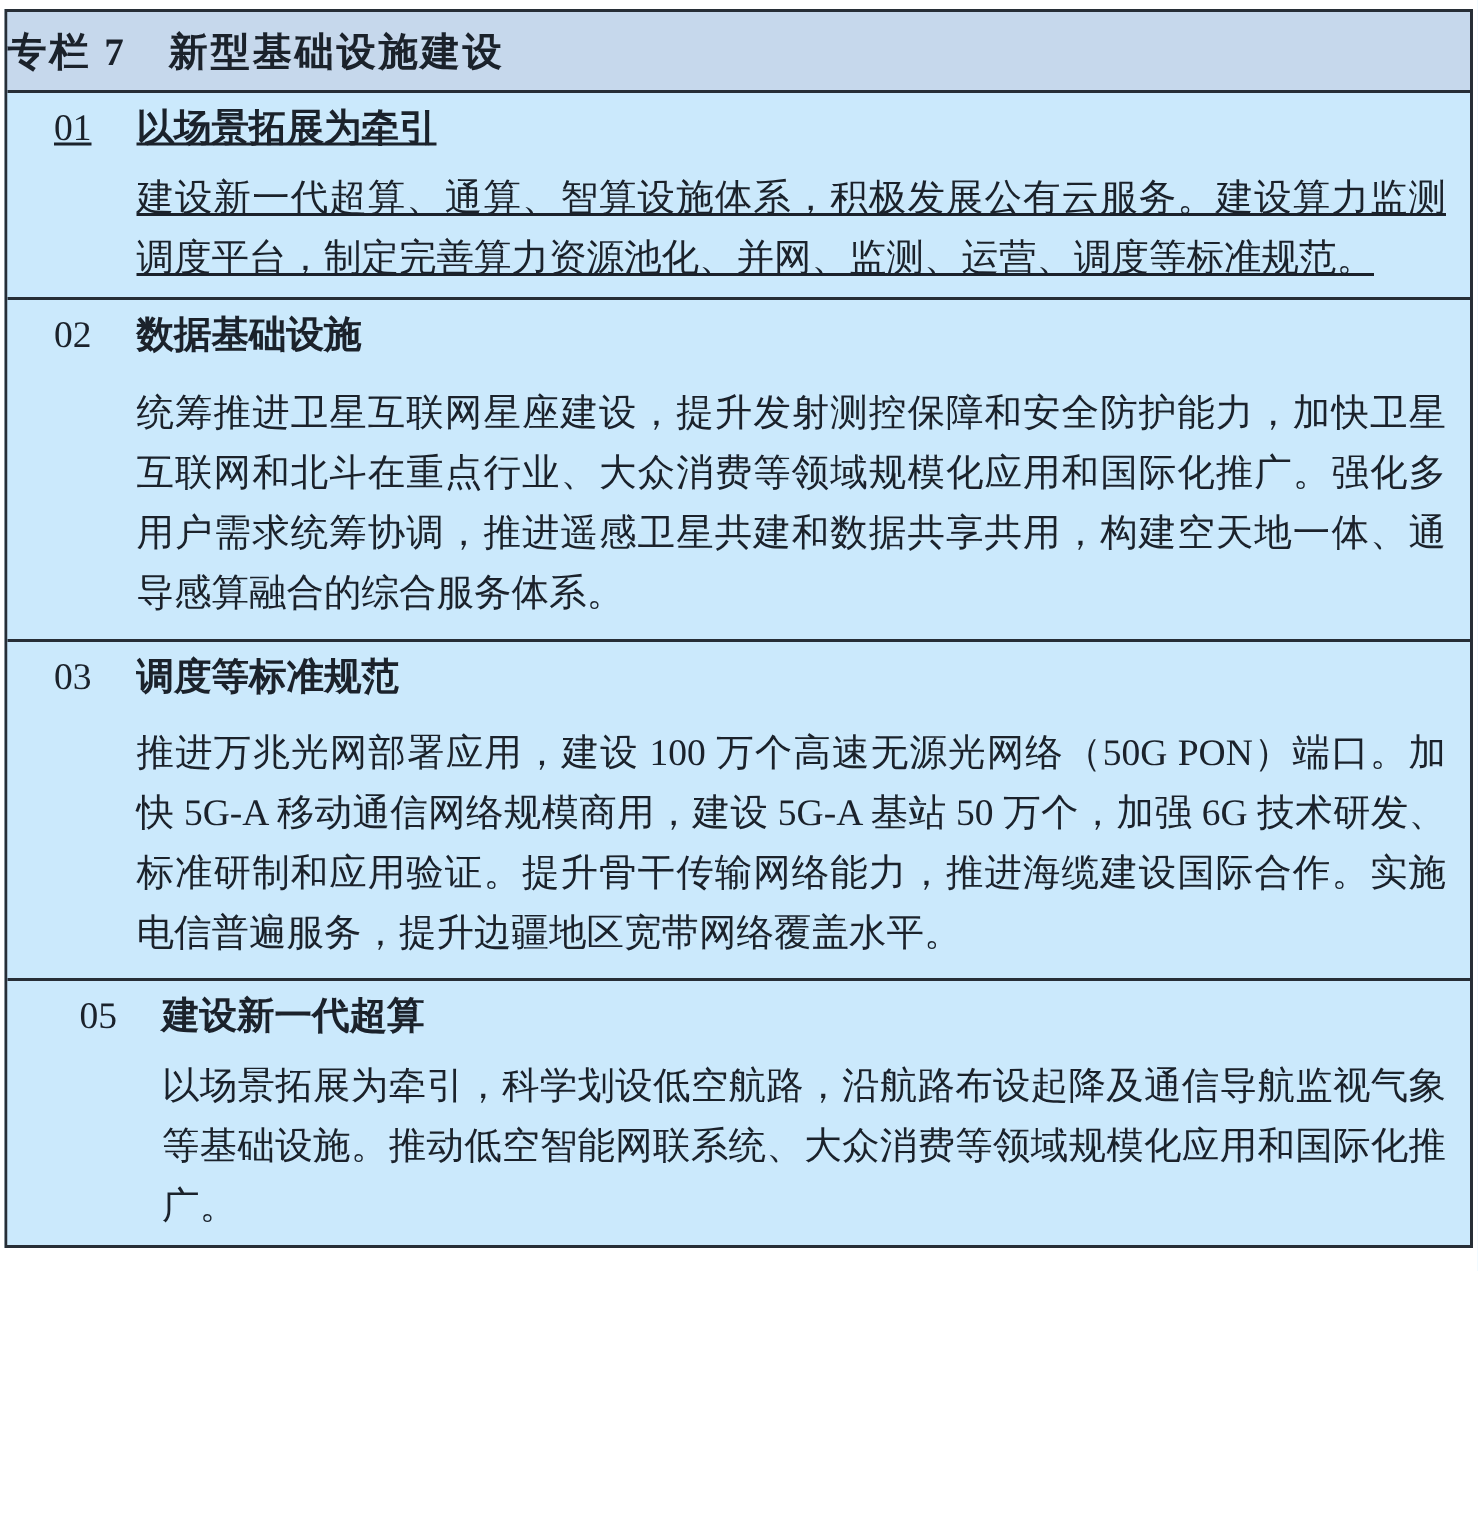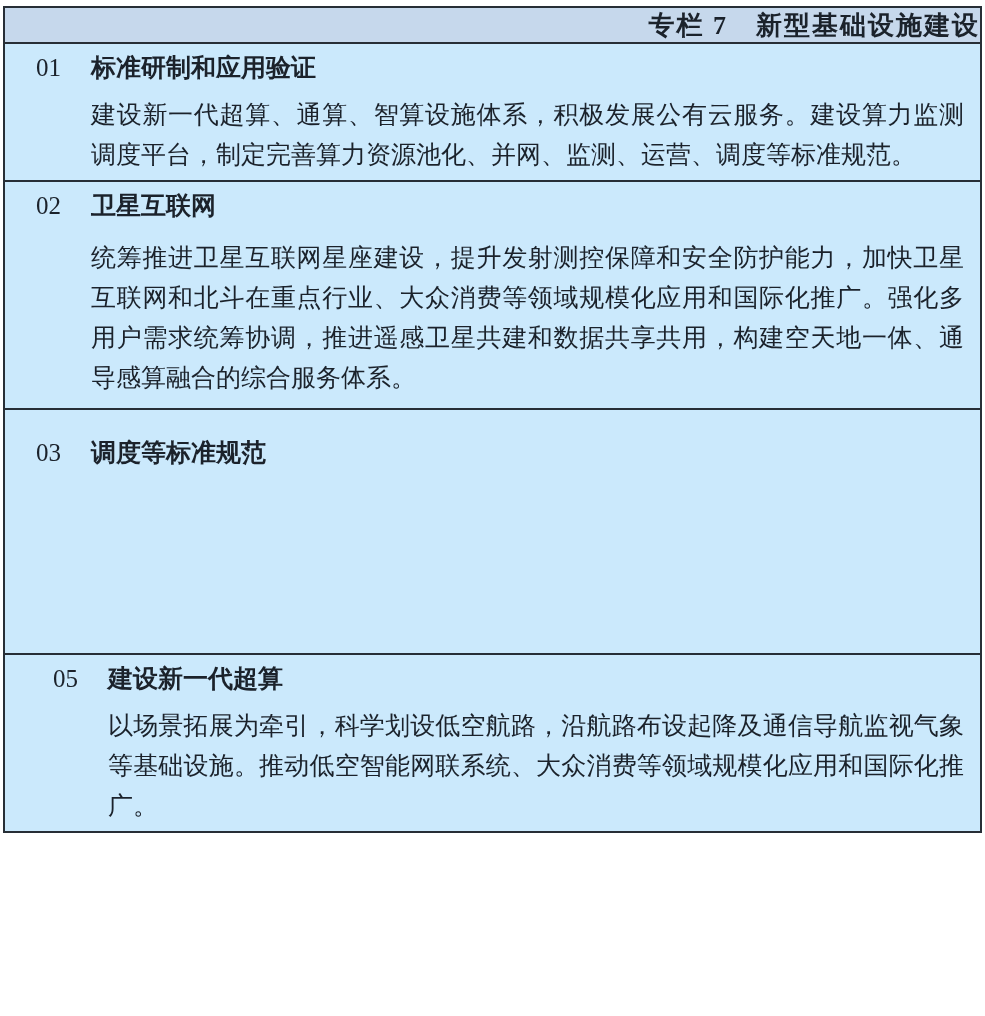--- a/index.html
+++ b/index.html
@@ -16,22 +16,22 @@
     color:var(--text);
     overflow:hidden;
   }
   .panel{
     margin:6px 3px 8px 3px;
     border:2px solid var(--border);
     background:var(--body-bg);
   }
   .panel-header{
     background:var(--header-bg);
-    height:36px;
-    display:flex;align-items:center;justify-content:flex-end;
+    height:54px;
+    display:flex;align-items:center;justify-content:flex-start;
     border-bottom:2px solid var(--border);
   }
   .panel-title{
     font-size:26px;
     font-weight:bold;
     letter-spacing:2px;
   }
   .section{
     border-bottom:2px solid var(--border);
     background:var(--body-bg);
@@ -51,50 +51,51 @@
     grid-column:2;
     font-weight:bold;
     line-height:45px;
   }
   .sec-body{
     grid-column:2;
     text-align:justify;
     line-height:40px;
   }
   
-  .section[data-idx="0"]{min-height:138px;}
+  .section[data-idx="0"]{min-height:138px;text-decoration:underline;}
   .section[data-idx="1"]{min-height:228px;}
-  .section[data-idx="2"]{min-height:226px;margin-top:19px;}
+  .section[data-idx="2"]{min-height:226px;}
   .section[data-idx="3"]{min-height:172px;}
   .section[data-idx="4"]{min-height:176px;padding-left:48px;}
 </style>
 </head>
 <body>
 
 <div class="panel">
 
   <div class="panel-header">
     <div class="panel-title">专栏 7　新型基础设施建设</div>
   </div>
 
   <div class="section" data-idx="0">
     <div class="sec-num">01</div>
-    <div class="sec-heading">标准研制和应用验证</div>
+    <div class="sec-heading">以场景拓展为牵引</div>
     <div class="sec-body">建设新一代超算、通算、智算设施体系，积极发展公有云服务。建设算力监测调度平台，制定完善算力资源池化、并网、监测、运营、调度等标准规范。</div>
   </div>
 
   <div class="section" data-idx="1">
     <div class="sec-num">02</div>
-    <div class="sec-heading">卫星互联网</div>
+    <div class="sec-heading">数据基础设施</div>
     <div class="sec-body">统筹推进卫星互联网星座建设，提升发射测控保障和安全防护能力，加快卫星互联网和北斗在重点行业、大众消费等领域规模化应用和国际化推广。强化多用户需求统筹协调，推进遥感卫星共建和数据共享共用，构建空天地一体、通导感算融合的综合服务体系。</div>
   </div>
 
   <div class="section" data-idx="2">
     <div class="sec-num">03</div>
     <div class="sec-heading">调度等标准规范</div>
+    <div class="sec-body">推进万兆光网部署应用，建设 100 万个高速无源光网络（50G PON）端口。加快 5G-A 移动通信网络规模商用，建设 5G-A 基站 50 万个，加强 6G 技术研发、标准研制和应用验证。提升骨干传输网络能力，推进海缆建设国际合作。实施电信普遍服务，提升边疆地区宽带网络覆盖水平。</div>
   </div>
 
 
   <div class="section" data-idx="4">
     <div class="sec-num">05</div>
     <div class="sec-heading">建设新一代超算</div>
     <div class="sec-body">以场景拓展为牵引，科学划设低空航路，沿航路布设起降及通信导航监视气象等基础设施。推动低空智能网联系统、大众消费等领域规模化应用和国际化推广。</div>
   </div>
 
 </div>

